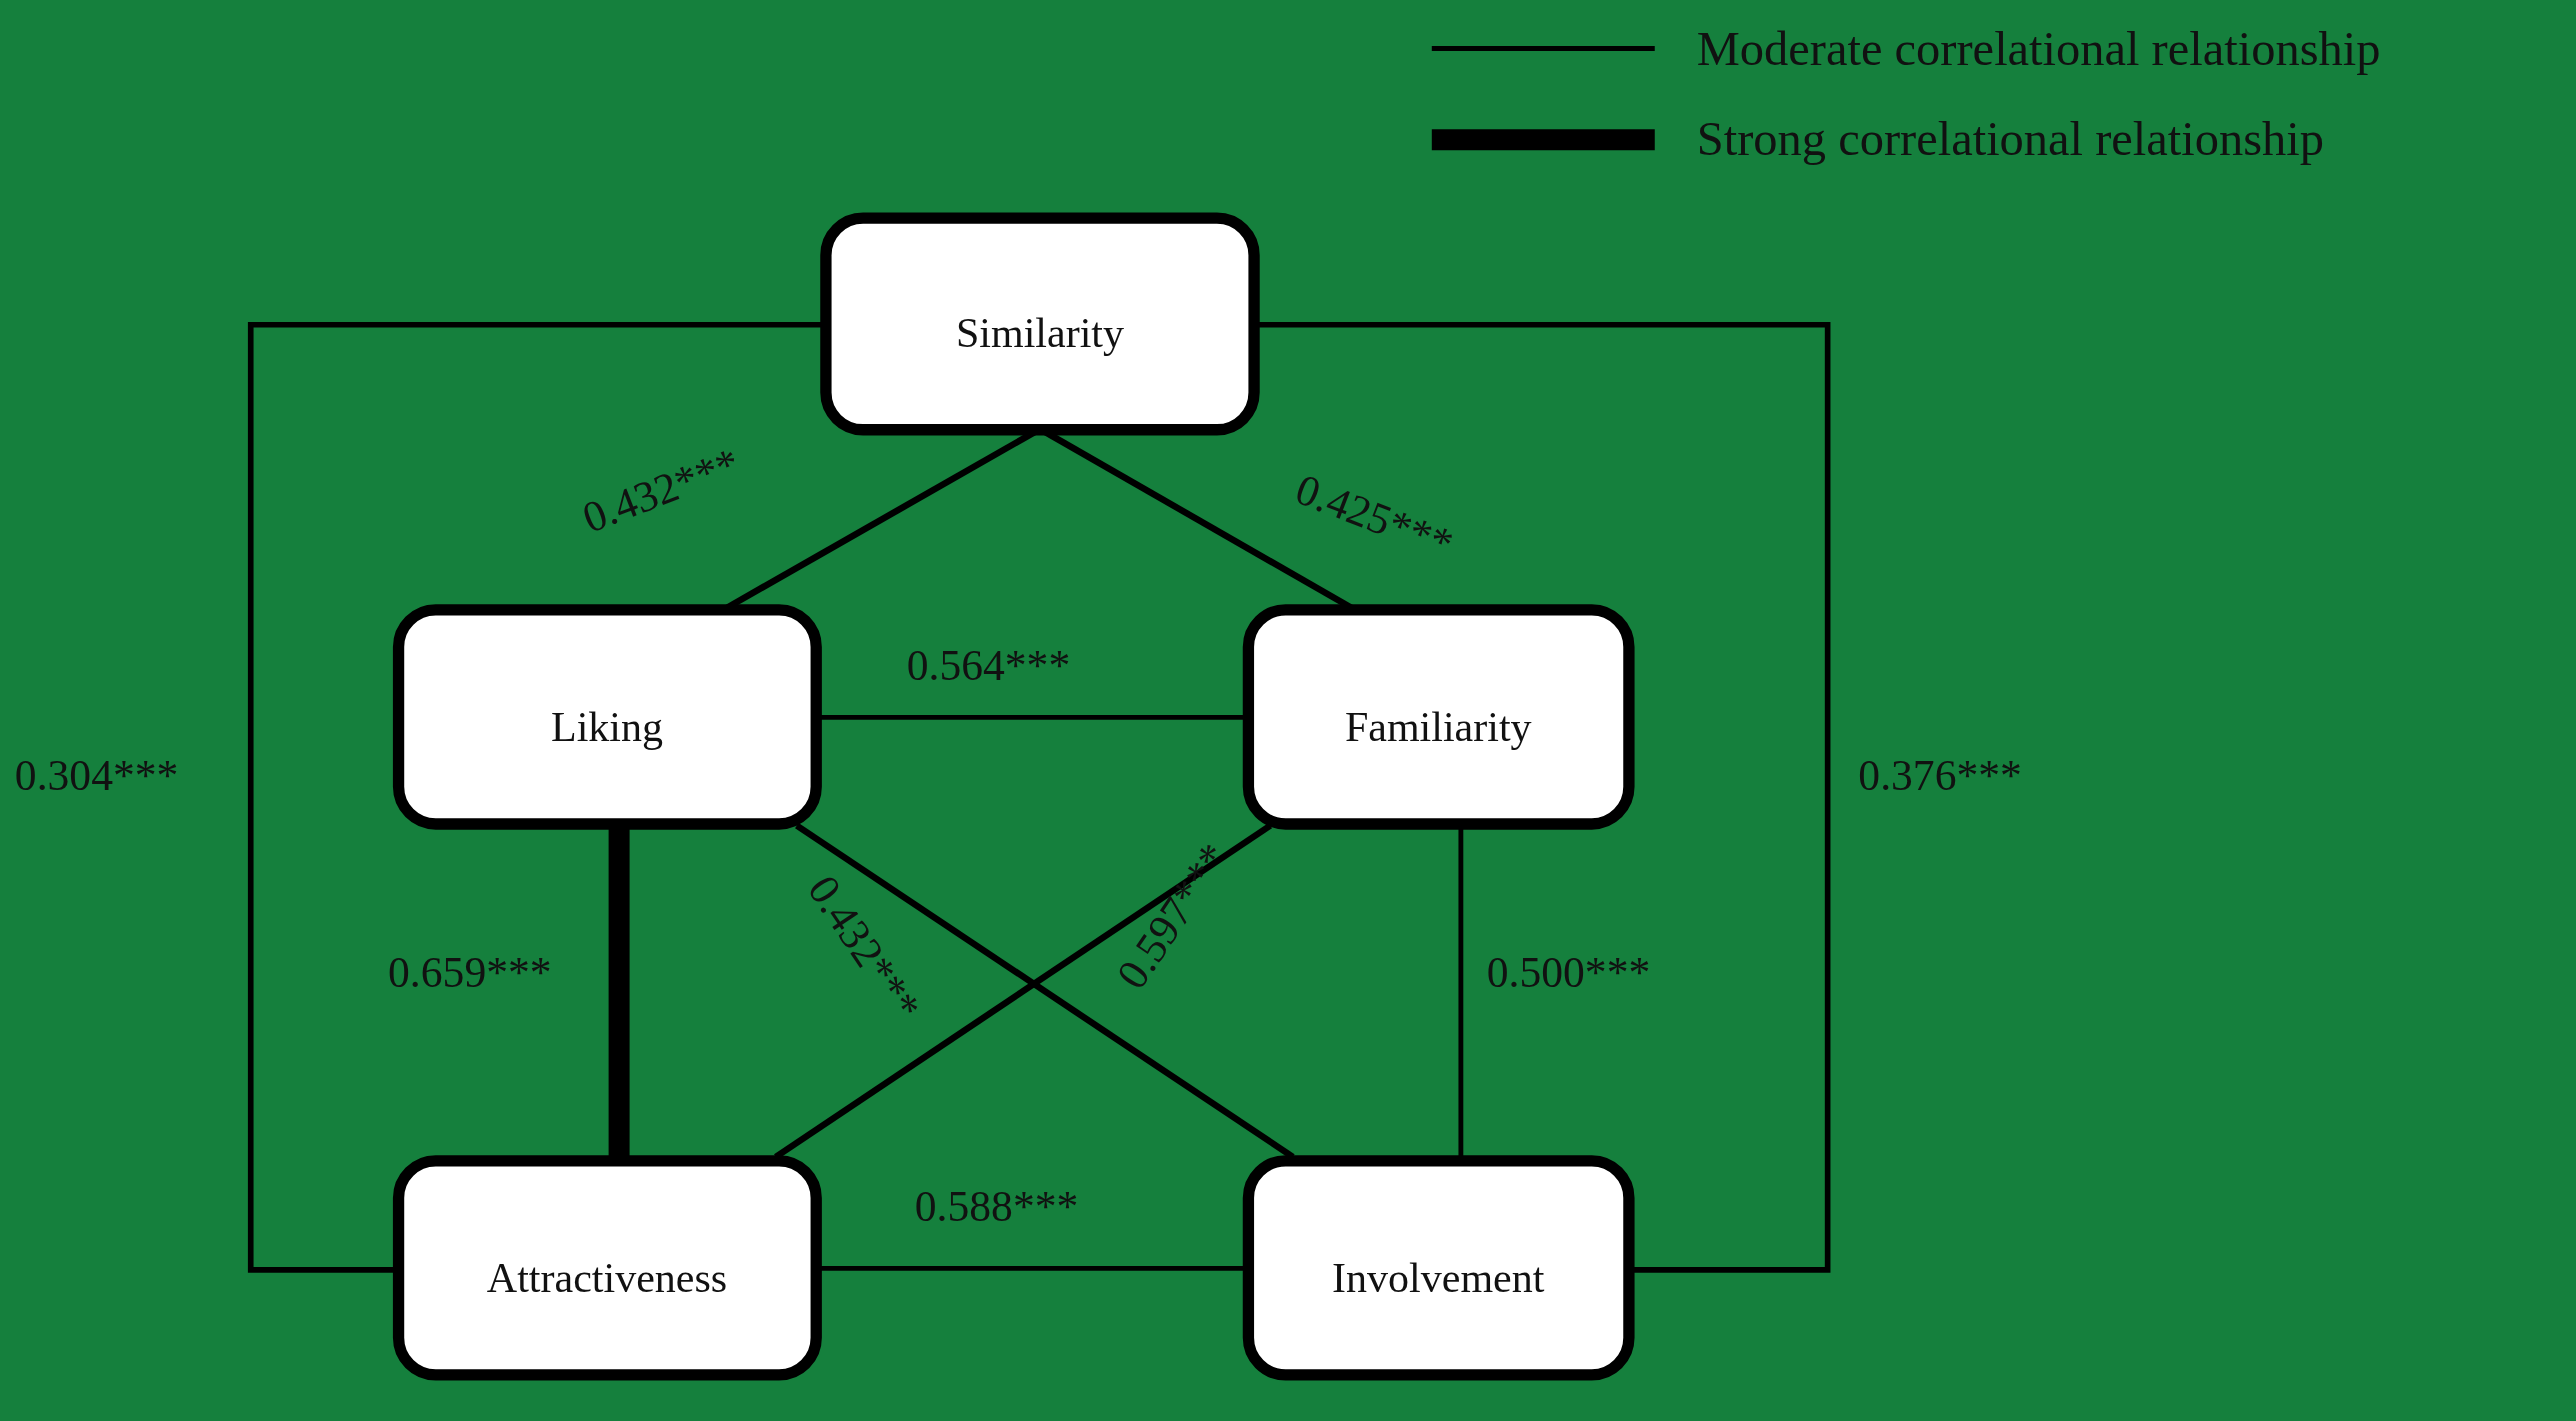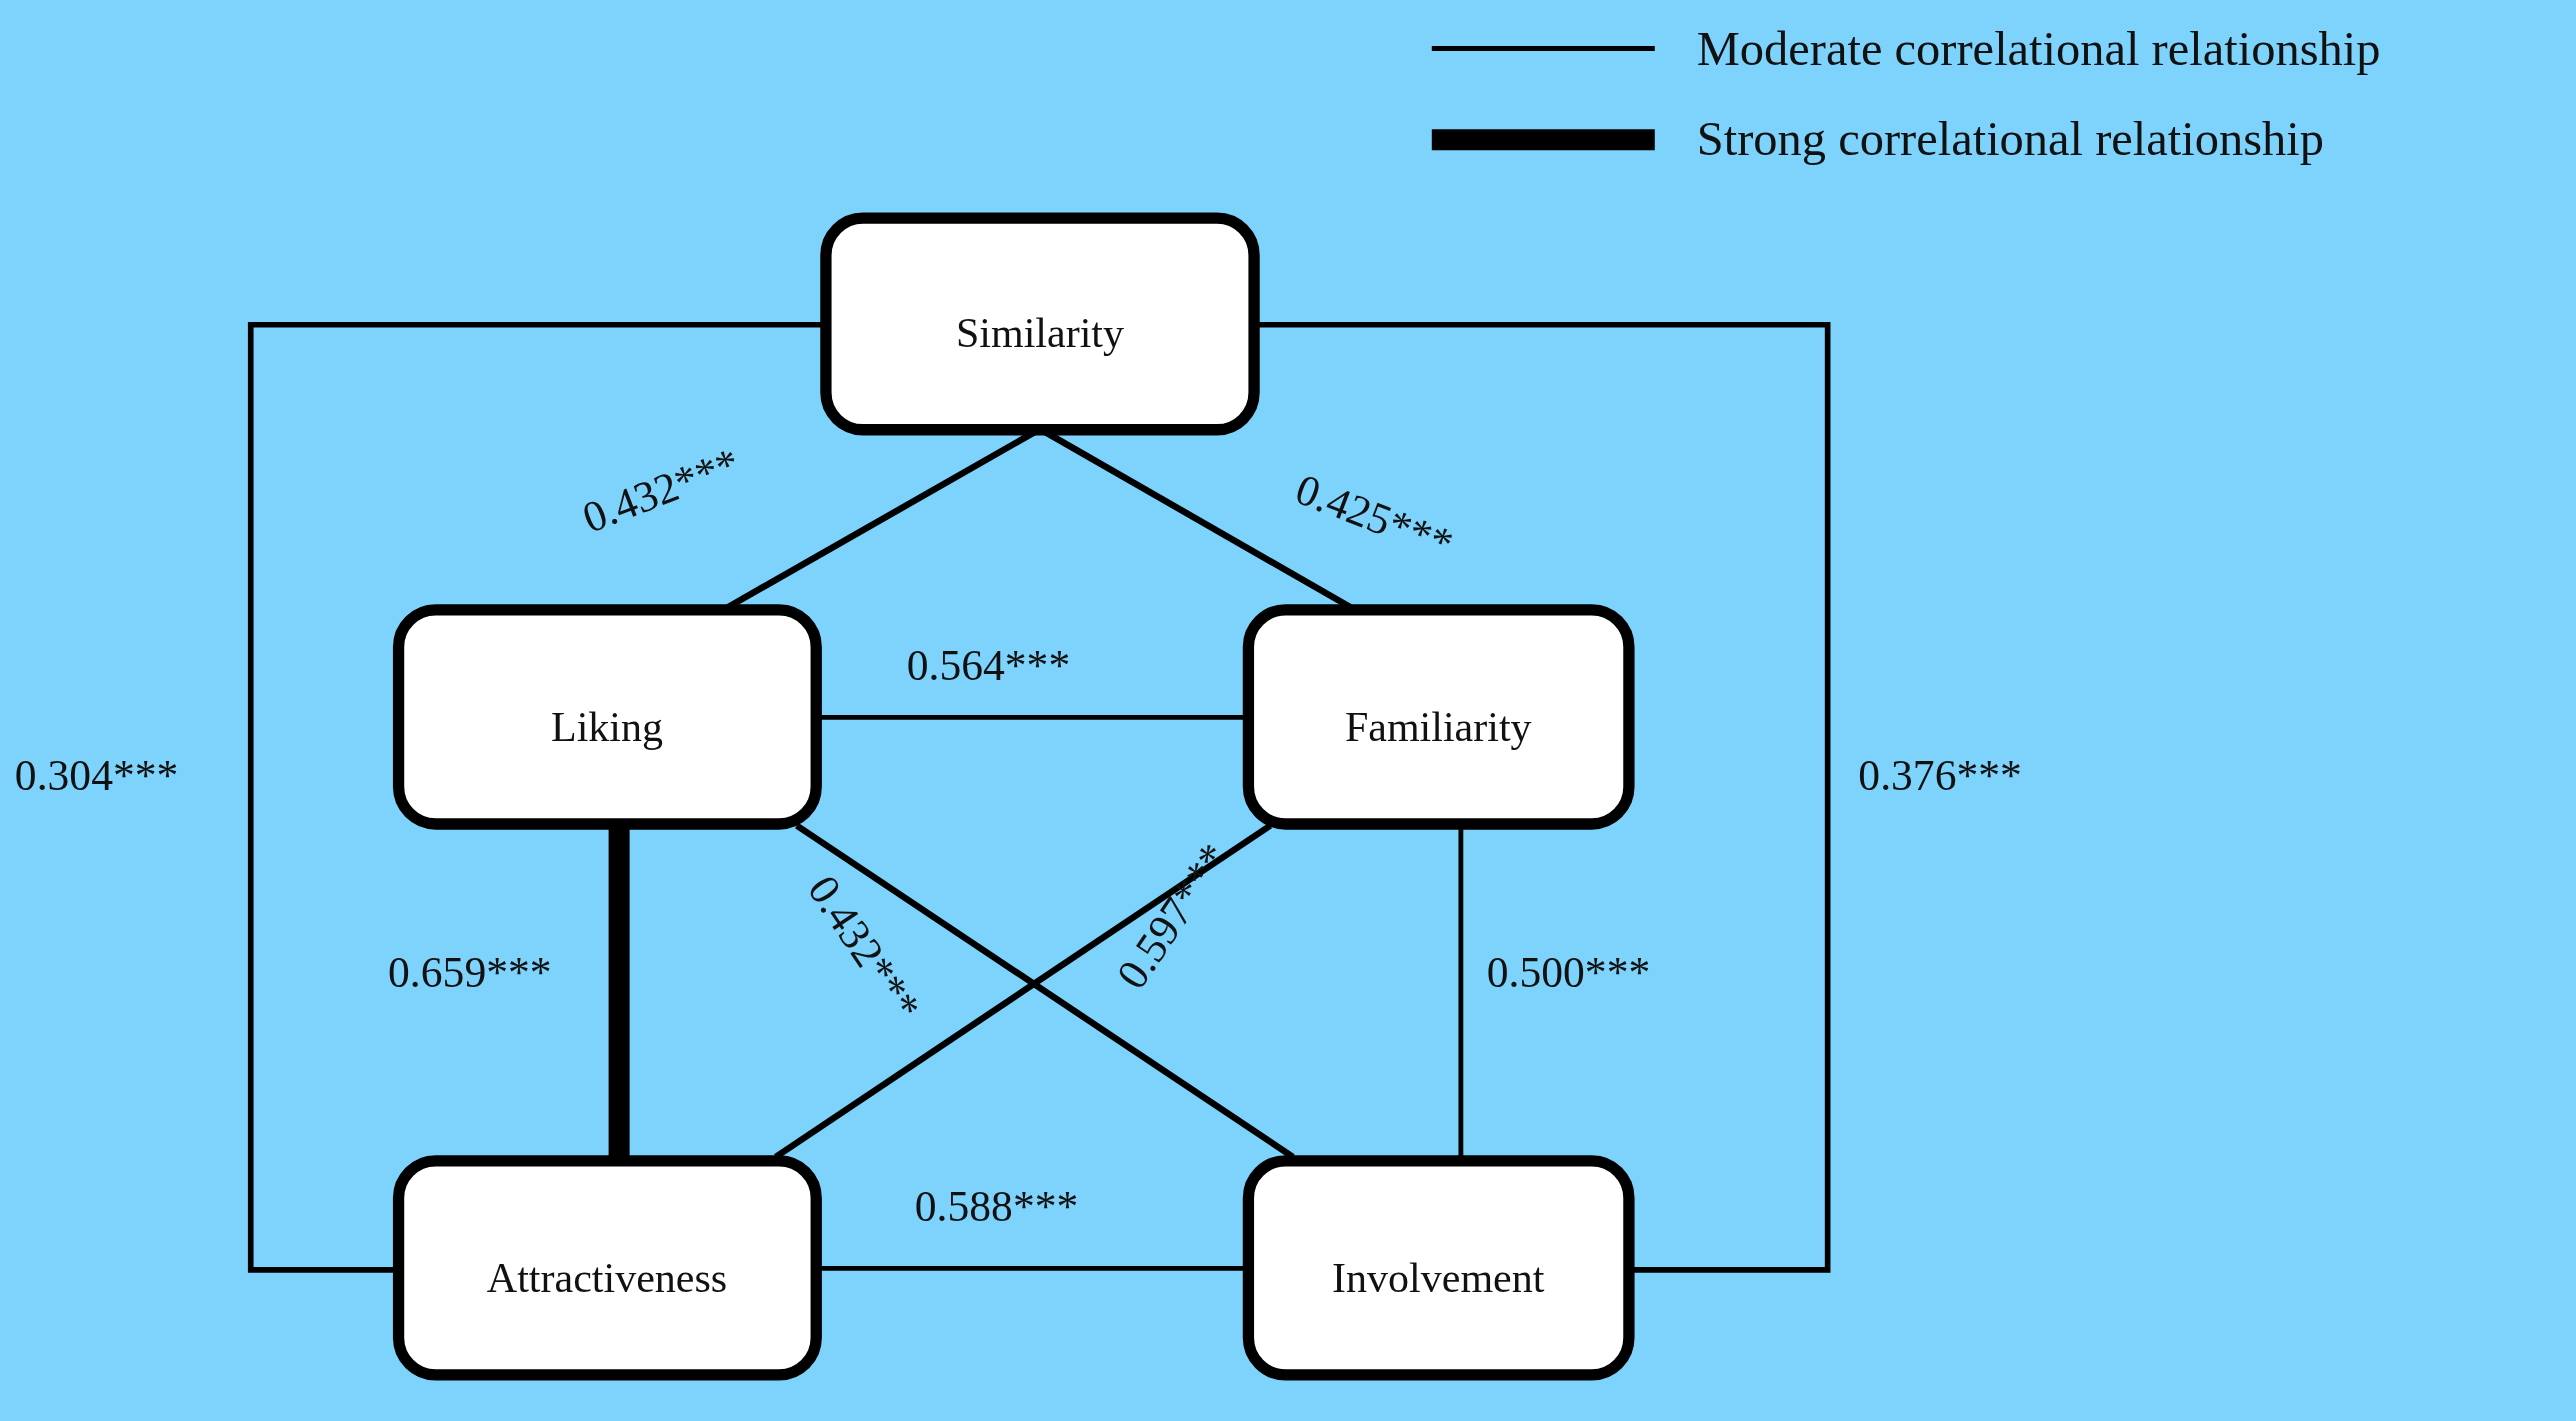--- a/index.html
+++ b/index.html
@@ -12,21 +12,21 @@
     width: 2576px;
     height: 1421px;
     font-family: "Liberation Serif", "DejaVu Serif", serif;
     color: #000000;
     overflow: hidden;
   }
   #stage {
     position: relative;
     width: 2576px;
     height: 1421px;
-    background: #7dd3fc;
+    background: #15803d;
   }
   #diagram-svg {
     position: absolute;
     left: 0;
     top: 0;
     width: 2576px;
     height: 1421px;
     display: block;
   }
   .node-label {

